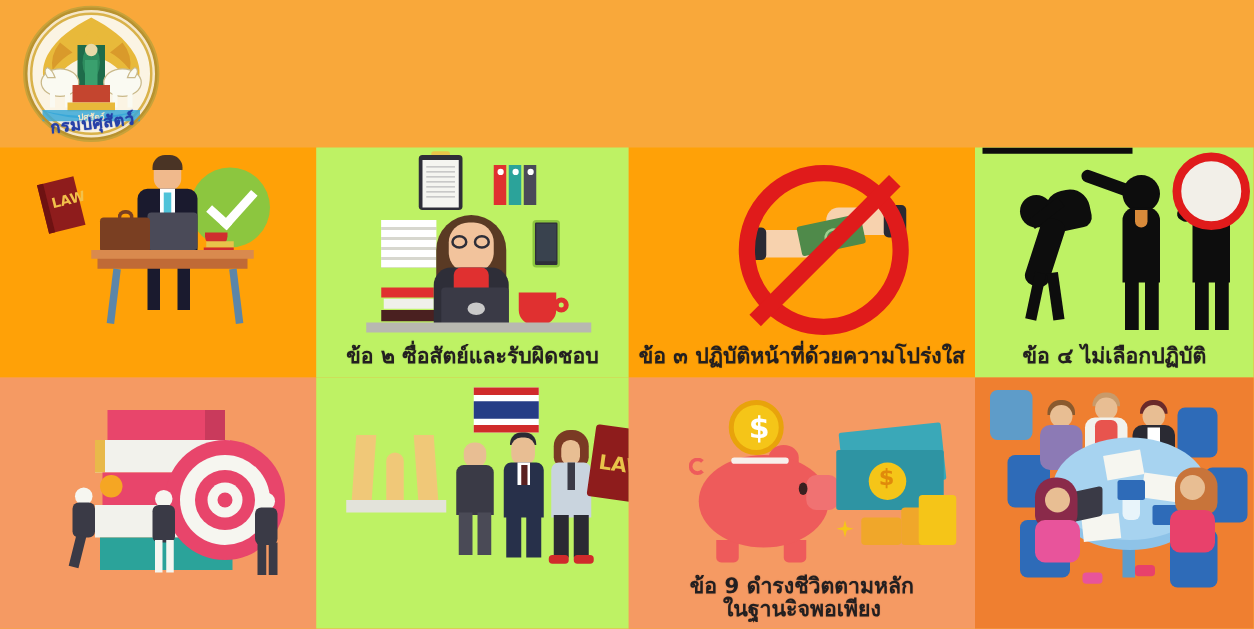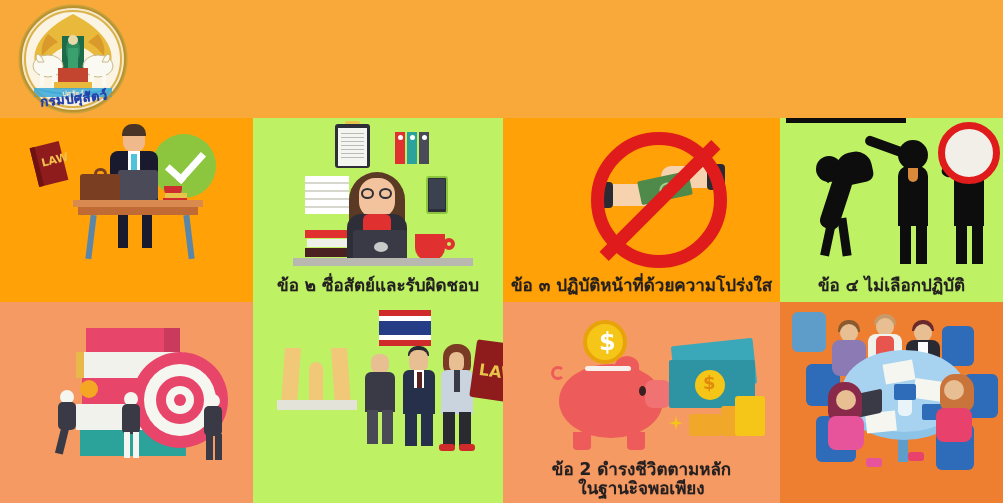--- a/index.html
+++ b/index.html
@@ -505,21 +505,21 @@
         <div class="sq c7-n2"></div>
         <div class="sq c7-nc">
             <span>$</span>
           </div>
         <div class="sq c7-st1"></div>
         <div class="sq c7-st2"></div>
         <div class="sq c7-st3"></div>
         <div class="sq c7-spark"></div>
       </div>
       <div class="caption">
-        <div>ข้อ 2 ดำรงชีวิตตามหลัก</div>
+        <div>ข้อ 9 ดำรงชีวิตตามหลัก</div>
         <div>ในฐานะิจพอเพียง</div>
       </div>
     </div>
 
     <div class="cell r2 bg-d">
       <div class="art" style="left:12px;top:10px">
         <div class="c8-ch c8-ch2"></div>
         <div class="c8-ch1b"></div>
         <div class="c8-ch c8-ch1"></div>
         <div class="c8-ch c8-ch3"></div>

